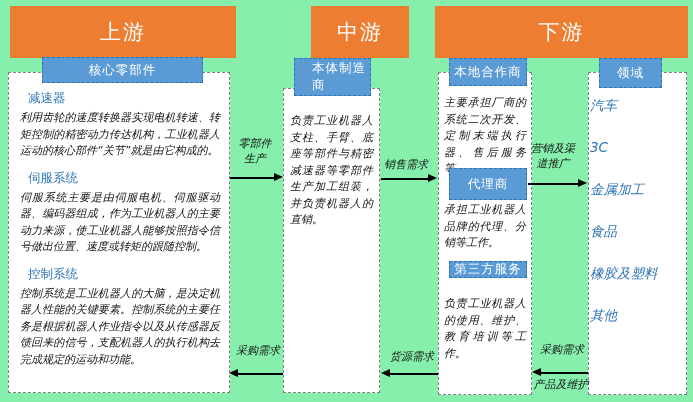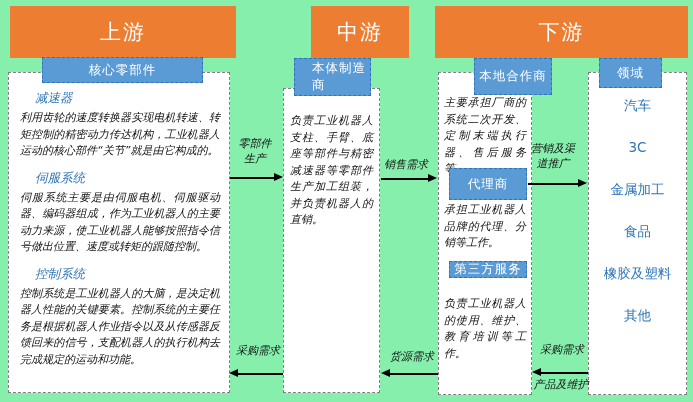--- a/index.html
+++ b/index.html
@@ -3,25 +3,25 @@
 <meta charset="utf-8">
 <style>
   html,body{margin:0;padding:0;background:#fff;font-family:"DejaVu Sans",sans-serif;}
   .canvas{position:relative;width:693px;height:402px;background:#86efac;overflow:hidden;}
 
   .stage-header{position:absolute;background:#ED7D31;color:#fff;display:flex;align-items:center;justify-content:center;font-size:21px;letter-spacing:2px;}
   .tag{position:absolute;background:#5B9BD5;color:#fff;display:flex;align-items:center;justify-content:center;font-size:12.5px;border:1.5px dashed #2E75B6;box-sizing:border-box;z-index:3;letter-spacing:1px;}
   .dashed-box{position:absolute;border:1.6px dashed #7f7f7f;box-sizing:border-box;background:#fff;z-index:1;}
 
   .col-content{position:absolute;z-index:2;}
-  .sec-h{color:#2E75B6;font-size:12.5px;margin:10px 0 3px 15px;font-style:italic;}
+  .sec-h{color:#2E75B6;font-size:12.5px;margin:10px 0 3px 8px;}
   .sec-h:first-child{margin-top:0;}
   .sec-p{color:#111;font-size:11px;line-height:1.5;margin:0;font-style:italic;text-align:justify;}
 
-  .field-item{color:#2E75B6;font-size:13.5px;text-align:center;line-height:42px;}
+  .field-item{color:#2E75B6;font-size:13.5px;line-height:42px;font-style:italic;}
 
   .arrow-label{position:absolute;font-size:11px;color:#111;text-align:center;white-space:pre-line;line-height:1.35;z-index:4;font-style:italic;}
   .h-line{position:absolute;height:1.5px;background:#000;z-index:4;}
   .tri-right{position:absolute;width:0;height:0;border-top:4.5px solid transparent;border-bottom:4.5px solid transparent;border-left:9px solid #000;z-index:4;}
   .tri-left{position:absolute;width:0;height:0;border-top:4.5px solid transparent;border-bottom:4.5px solid transparent;border-right:9px solid #000;z-index:4;}
 </style>
 </head>
 <body>
 
 <div class="canvas">
@@ -40,21 +40,21 @@
   <div class="dashed-box" style="left:283px;top:88px;width:97px;height:305px;"></div>
   <div class="dashed-box" style="left:438px;top:72px;width:94px;height:323px;"></div>
   <div class="dashed-box" style="left:588px;top:72px;width:99px;height:323px;"></div>
 
   <div class="tag" style="left:42px;top:57px;width:161px;height:26px;">
     <span>核心零部件</span>
   </div>
   <div class="tag" style="left:294px;top:58px;width:77px;height:38px;padding-left:17px;">
     <span>本体制造商</span>
   </div>
-  <div class="tag" style="left:474px;top:58px;width:78px;height:37px;text-align:center;">
+  <div class="tag" style="left:449px;top:58px;width:78px;height:28px;text-align:center;">
     <span>本地合作商</span>
   </div>
   <div class="tag" style="left:599px;top:58px;width:63px;height:30px;">
     <span>领域</span>
   </div>
 
   <div class="col-content" style="left:20px;top:90px;width:200px;">
     <div class="sec-h">减速器</div>
     <p class="sec-p">利用齿轮的速度转换器实现电机转速、转矩控制的精密动力传达机构，工业机器人运动的核心部件“关节”就是由它构成的。</p>
     <div class="sec-h">伺服系统</div>

